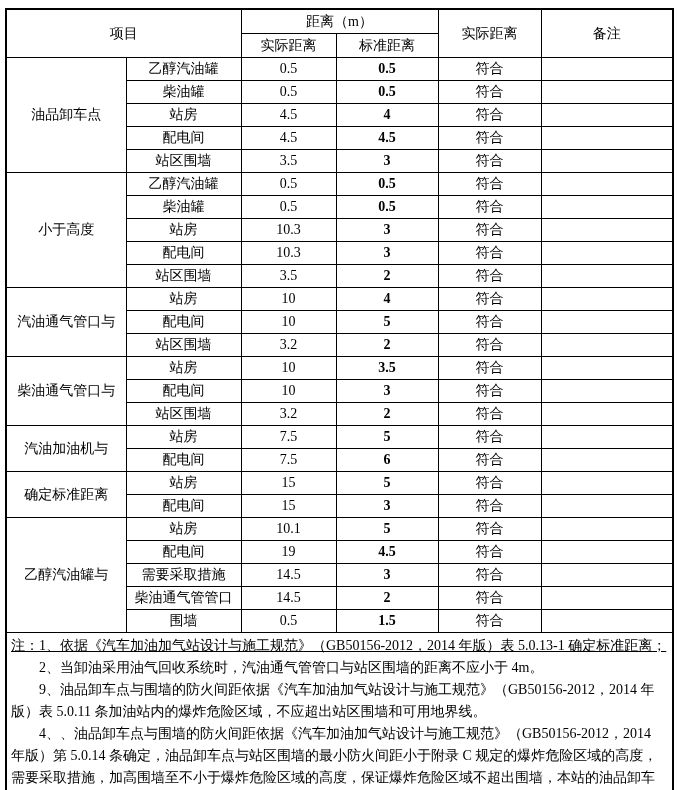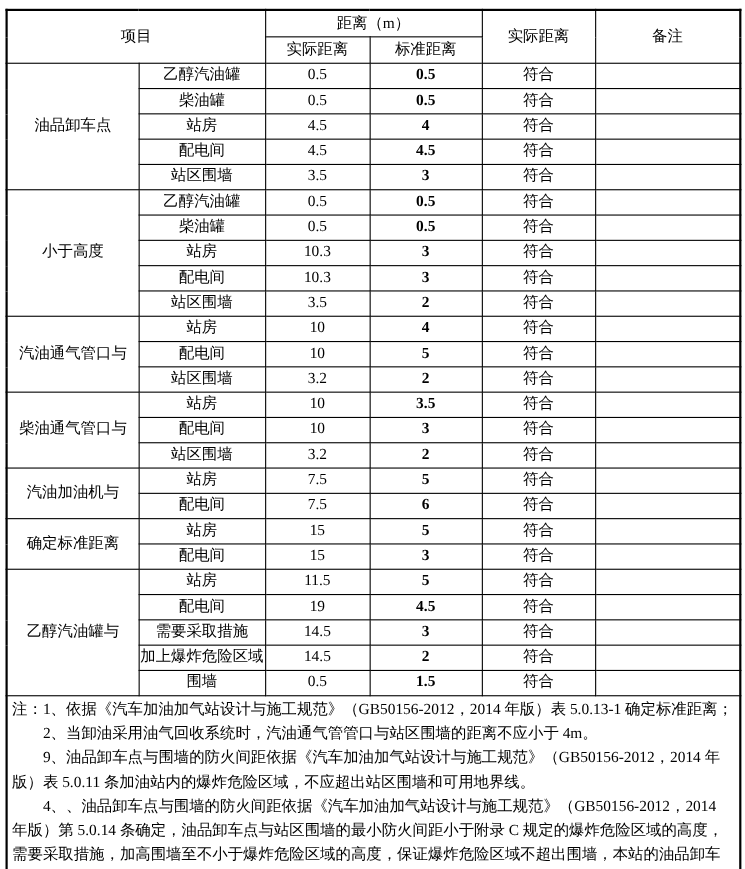--- a/index.html
+++ b/index.html
@@ -47,20 +47,21 @@
     padding: 2px 4px 4px 4px;
     vertical-align: top;
   }
   .notes p {
     margin: 0;
     text-indent: 2em;
     line-height: 22px;
   }
   .notes p.first {
     text-indent: 0;
+    text-decoration: underline;
   }
 </style>
 </head>
 <body>
 
 <div class="page">
   <table class="compliance">
     <colgroup>
       <col style="width:120px">
       <col style="width:115px">
@@ -224,41 +225,41 @@
         <tr>
           <td>配电间</td>
           <td>15</td>
           <td class="std">3</td>
           <td>符合</td>
           <td></td>
         </tr>
         <tr>
           <td rowspan="5">乙醇汽油罐与</td>
           <td>站房</td>
-          <td>11.5</td>
+          <td>10.1</td>
           <td class="std">5</td>
           <td>符合</td>
           <td></td>
         </tr>
         <tr>
           <td>配电间</td>
           <td>19</td>
           <td class="std">4.5</td>
           <td>符合</td>
           <td></td>
         </tr>
         <tr>
           <td>需要采取措施</td>
           <td>14.5</td>
           <td class="std">3</td>
           <td>符合</td>
           <td></td>
         </tr>
         <tr>
-          <td>加上爆炸危险区域</td>
+          <td>柴油通气管管口</td>
           <td>14.5</td>
           <td class="std">2</td>
           <td>符合</td>
           <td></td>
         </tr>
         <tr>
           <td>围墙</td>
           <td>0.5</td>
           <td class="std">1.5</td>
           <td>符合</td>

